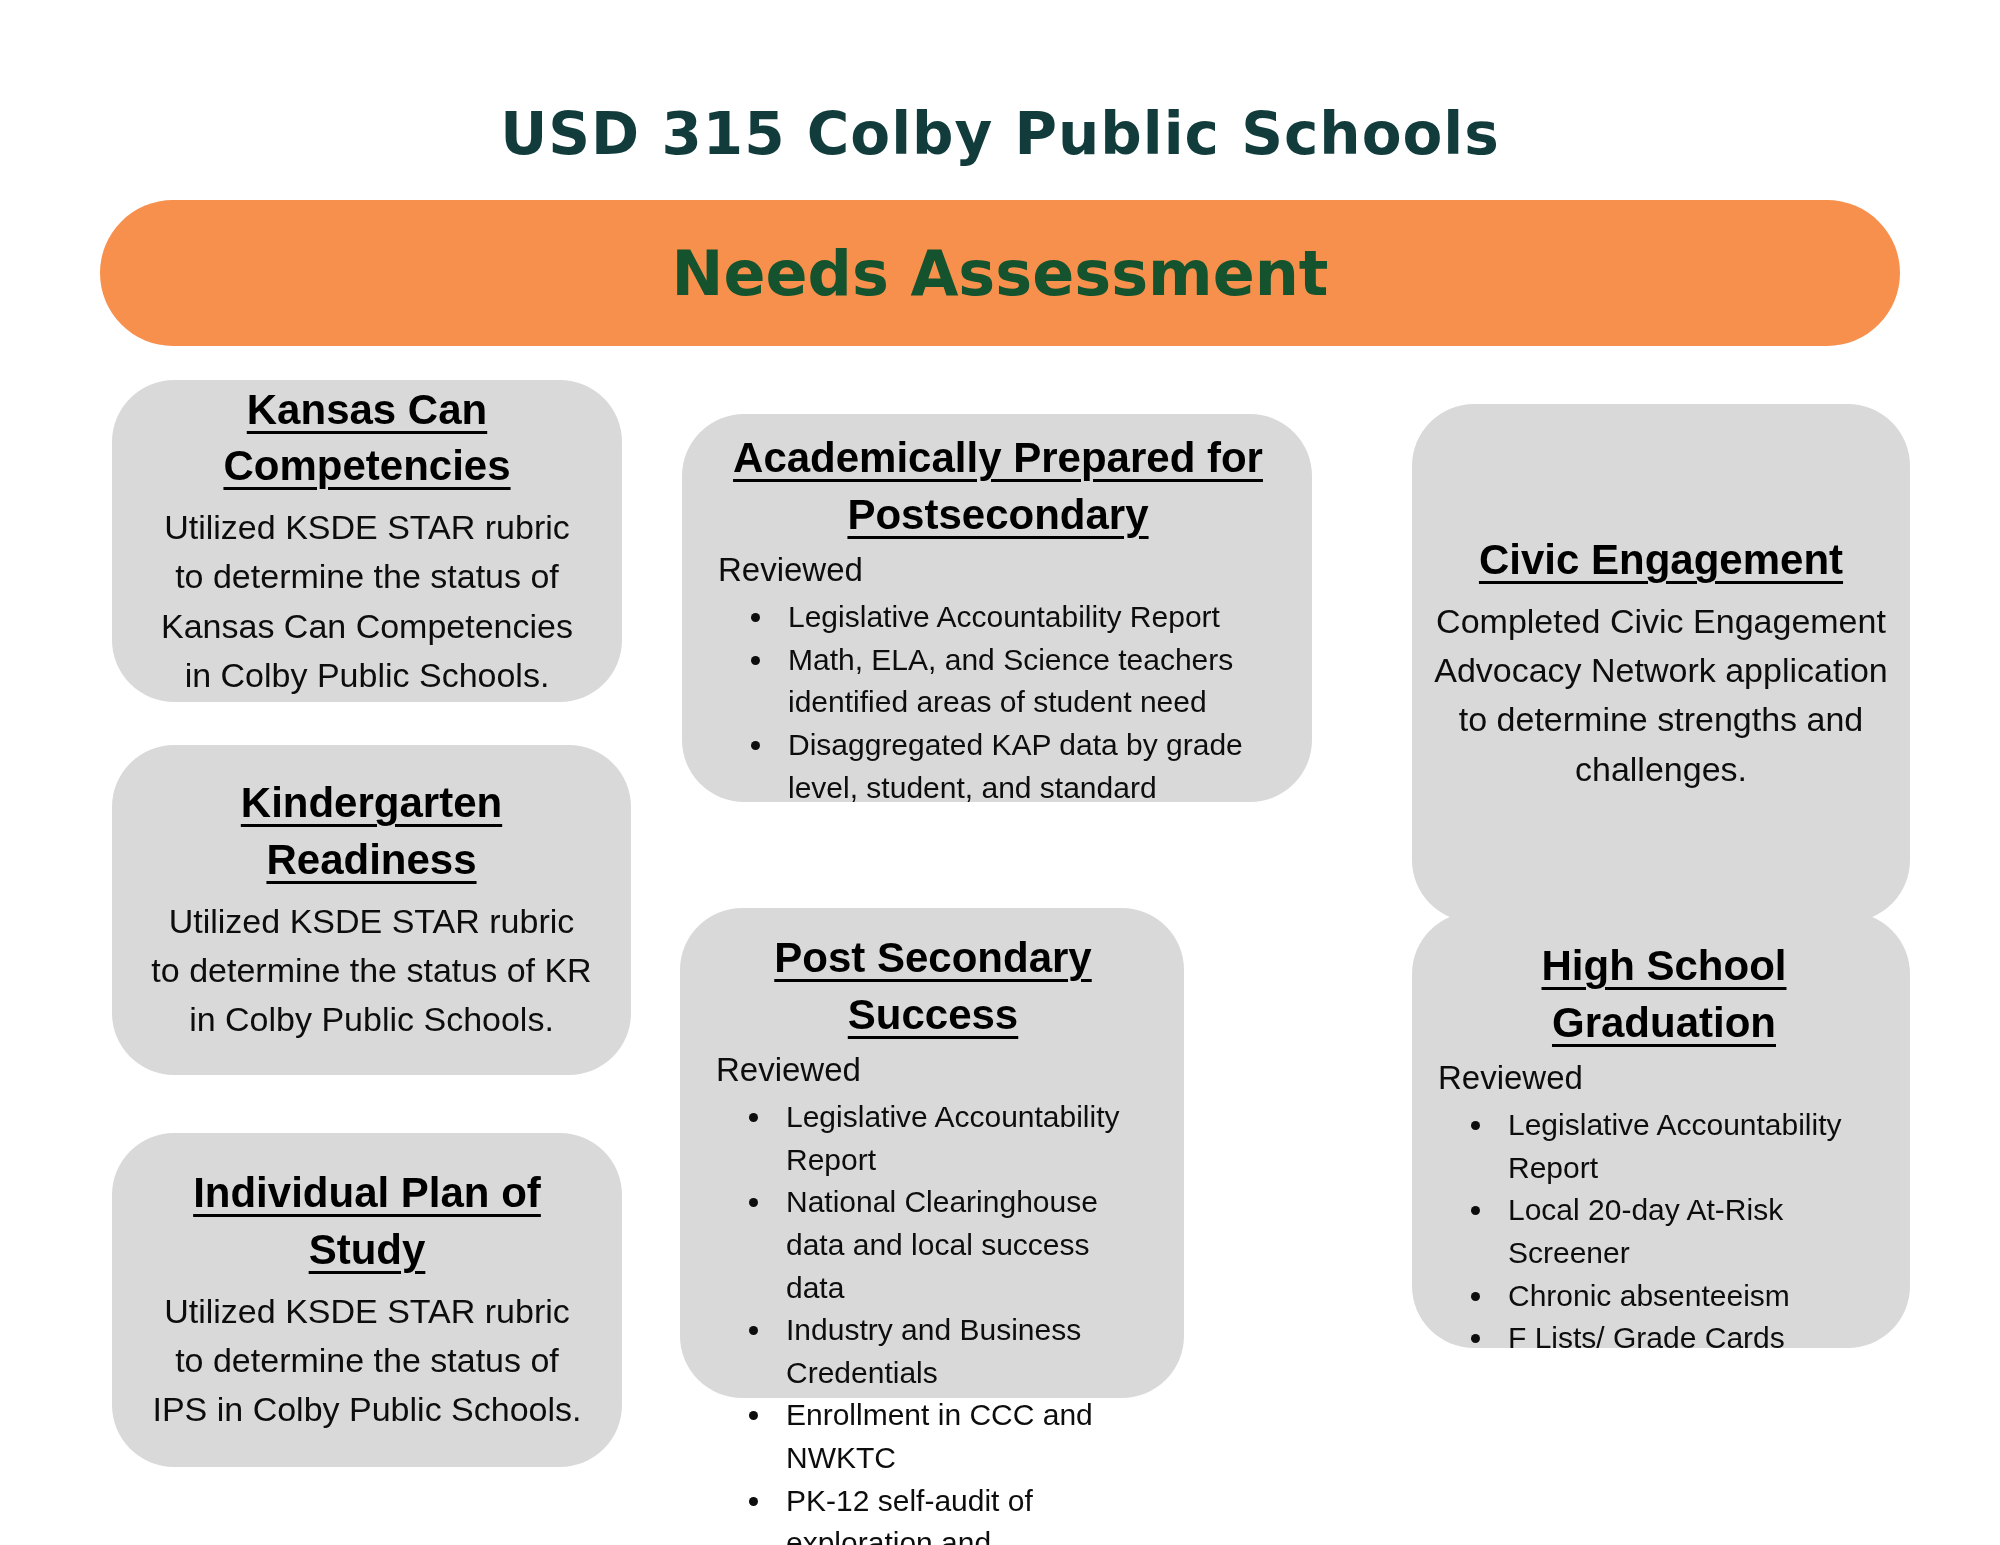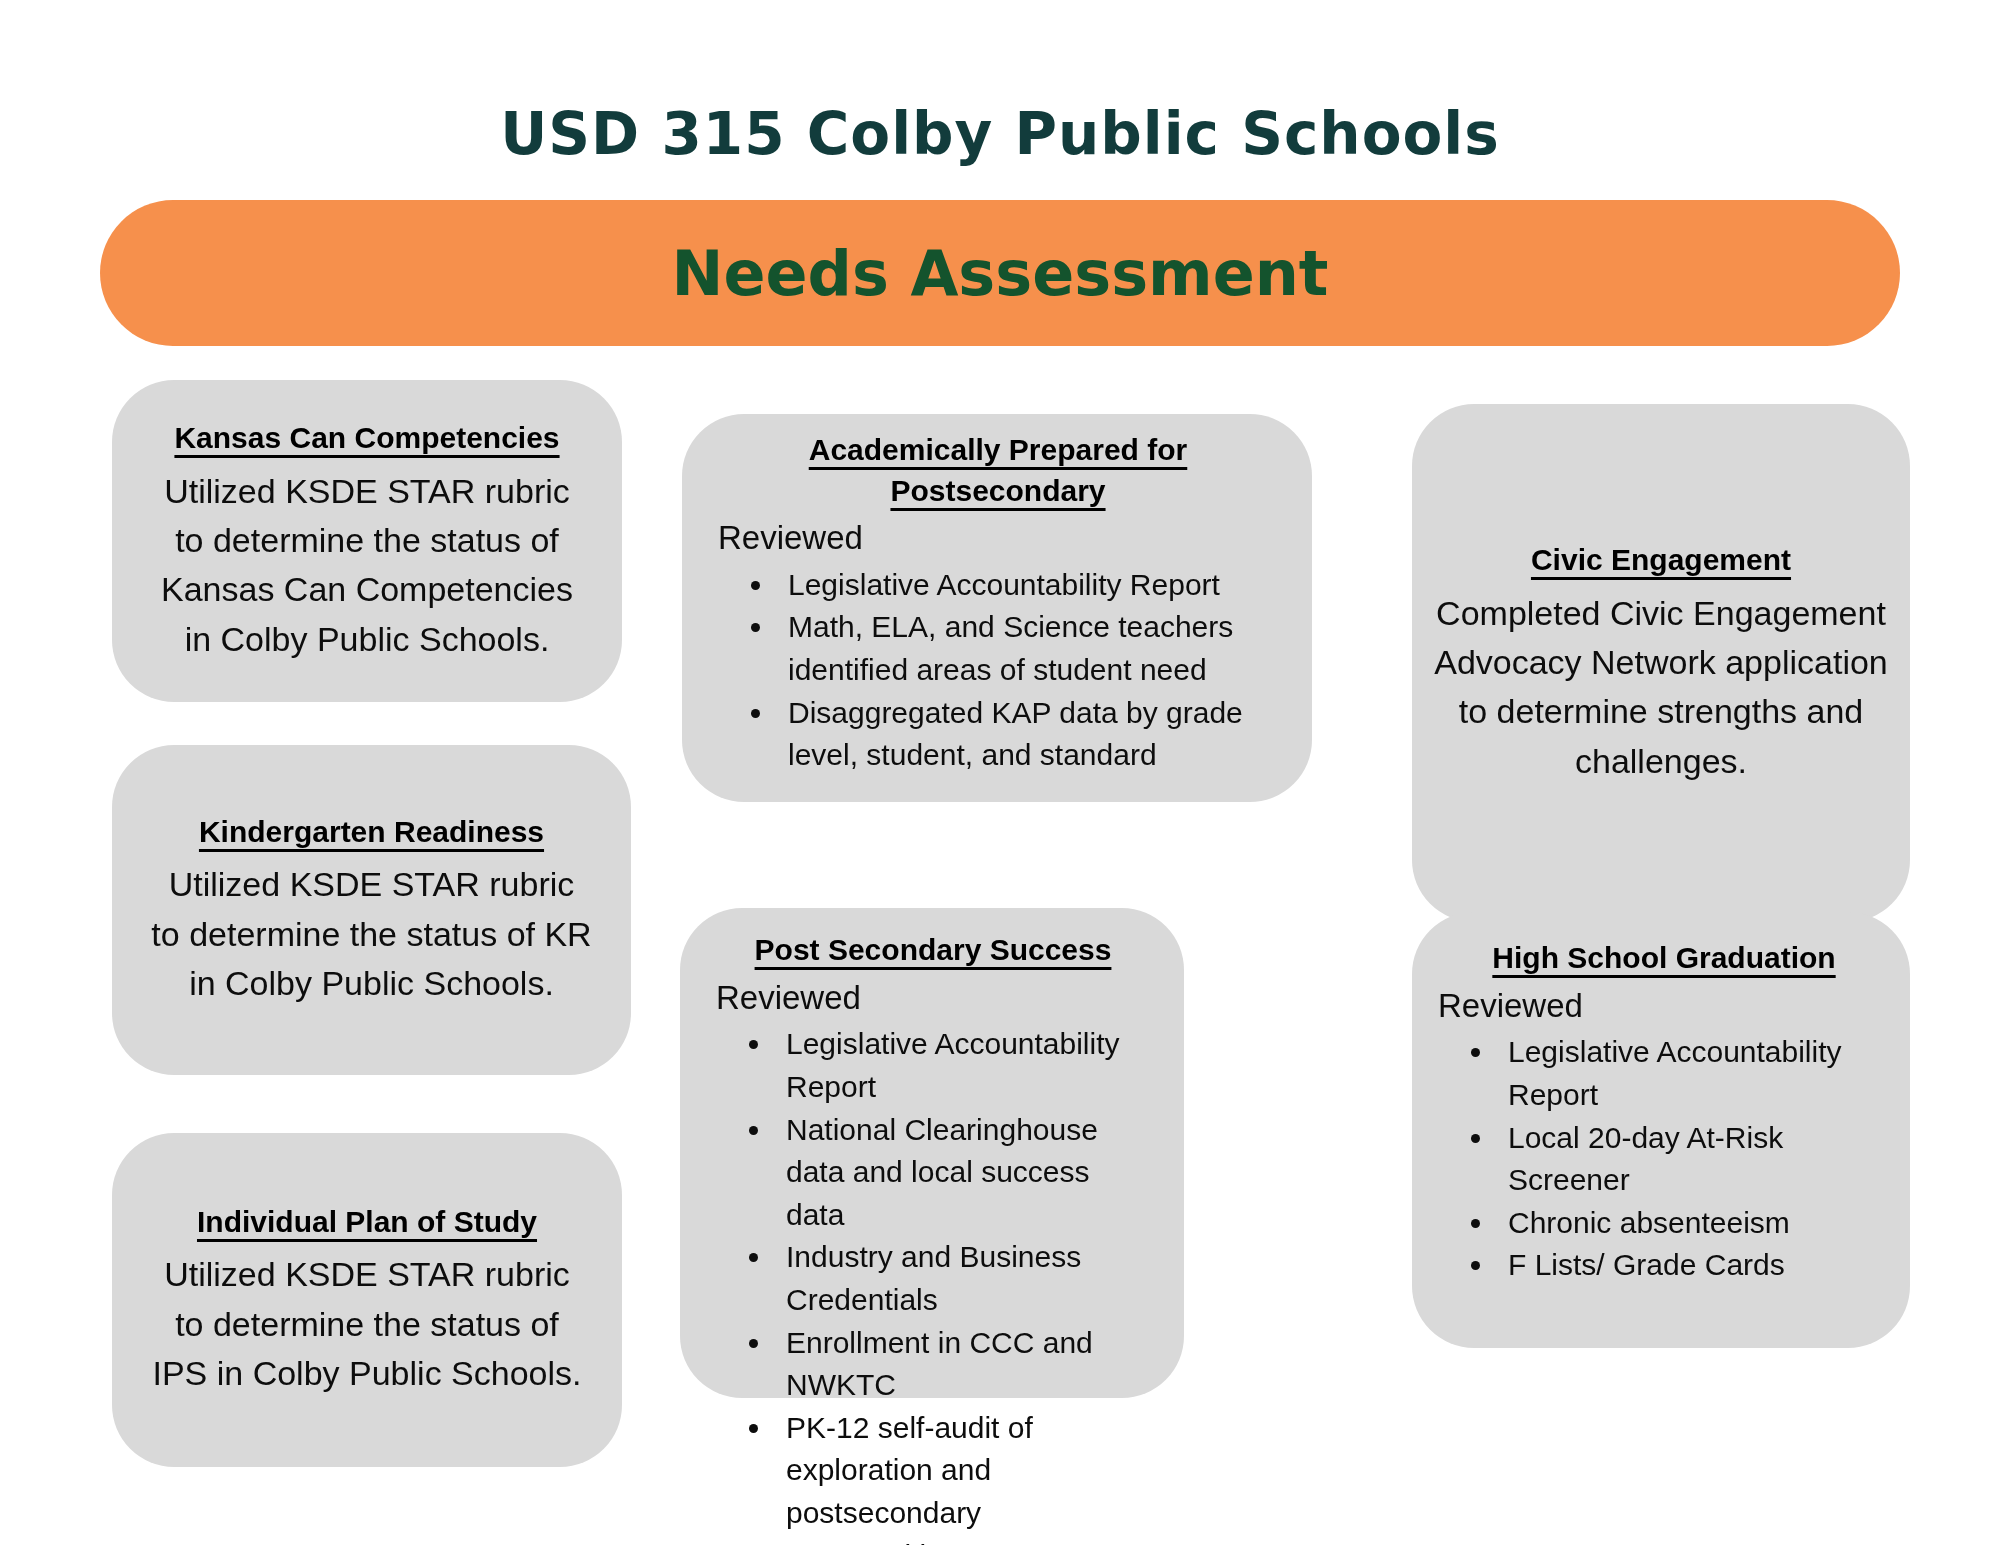--- a/index.html
+++ b/index.html
@@ -44,21 +44,21 @@
     position: absolute;
     background: var(--box-gray, #D9D9D9);
     border-radius: 62px;
     color: #0d0d0d;
   }
 
   .card-heading {
     display: block;
     text-align: center;
     font-weight: 700;
-    font-size: 30px;
+    font-size: 42px;
     line-height: 1.35;
     color: #000;
     text-decoration: underline;
     text-decoration-thickness: 3px;
     text-underline-offset: 7px;
   }
 
   
   .card.center {
     display: flex;

